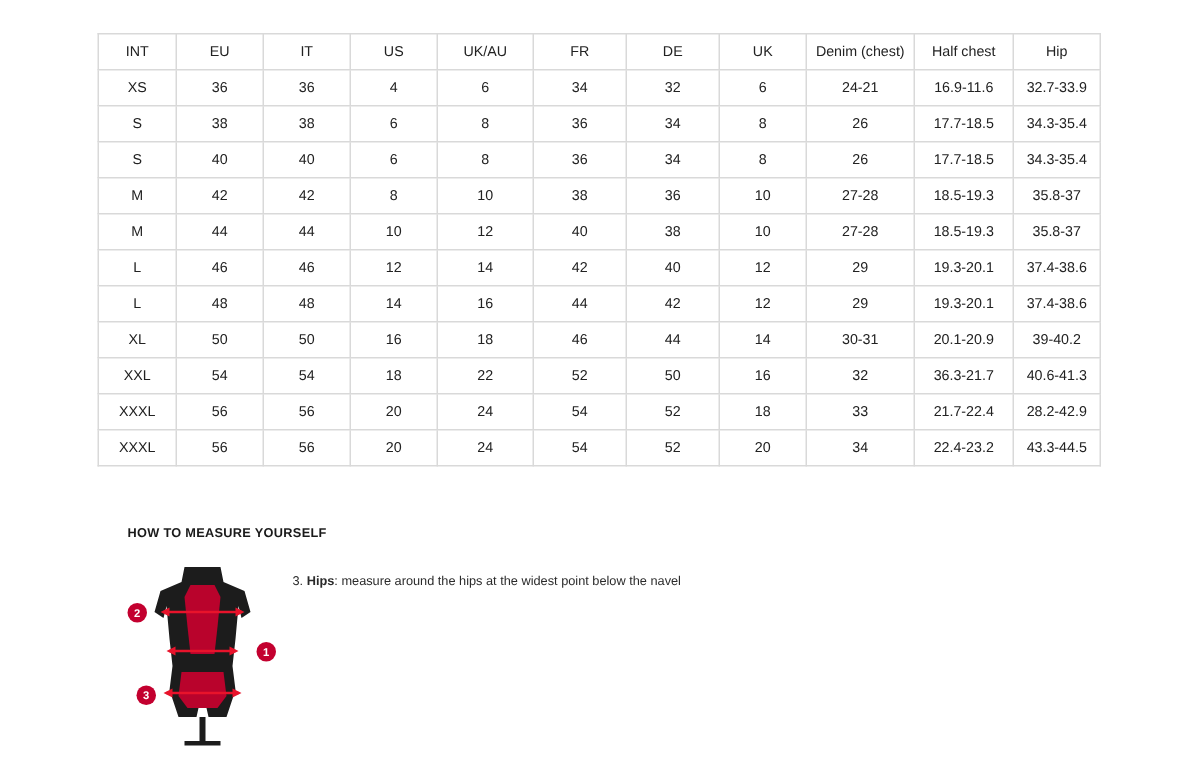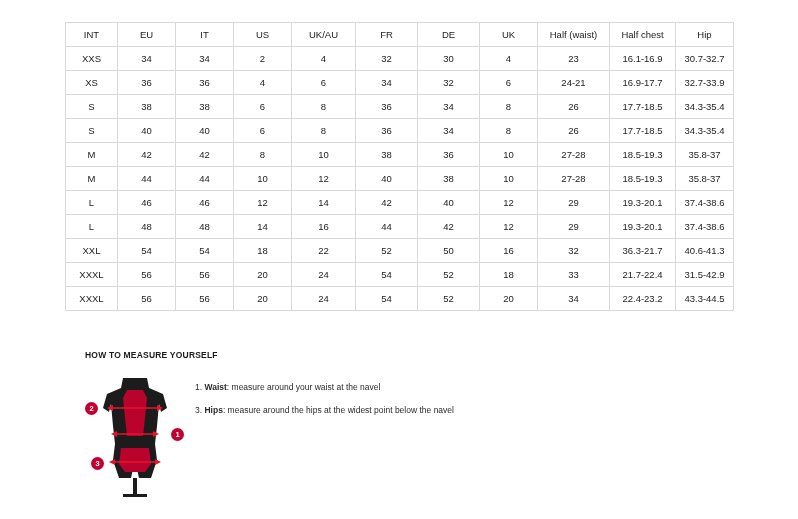--- a/index.html
+++ b/index.html
@@ -145,50 +145,37 @@
       <thead>
         <tr>
           <th>INT</th>
           <th>EU</th>
           <th>IT</th>
           <th>US</th>
           <th>UK/AU</th>
           <th>FR</th>
           <th>DE</th>
           <th>UK</th>
-          <th>Half (waist)</th>
+          <th>Denim (chest)</th>
           <th>Half chest</th>
           <th>Hip</th>
         </tr>
       </thead>
       <tbody>
-        <tr>
-          <td>XXS</td>
-          <td>34</td>
-          <td>34</td>
-          <td>2</td>
-          <td>4</td>
-          <td>32</td>
-          <td>30</td>
-          <td>4</td>
-          <td>23</td>
-          <td>16.1-16.9</td>
-          <td>30.7-32.7</td>
-        </tr>
         <tr>
           <td>XS</td>
           <td>36</td>
           <td>36</td>
           <td>4</td>
           <td>6</td>
           <td>34</td>
           <td>32</td>
           <td>6</td>
           <td>24-21</td>
-          <td>16.9-17.7</td>
+          <td>16.9-11.6</td>
           <td>32.7-33.9</td>
         </tr>
         <tr>
           <td>S</td>
           <td>38</td>
           <td>38</td>
           <td>6</td>
           <td>8</td>
           <td>36</td>
           <td>34</td>
@@ -256,20 +243,33 @@
           <td>14</td>
           <td>16</td>
           <td>44</td>
           <td>42</td>
           <td>12</td>
           <td>29</td>
           <td>19.3-20.1</td>
           <td>37.4-38.6</td>
         </tr>
         <tr>
+          <td>XL</td>
+          <td>50</td>
+          <td>50</td>
+          <td>16</td>
+          <td>18</td>
+          <td>46</td>
+          <td>44</td>
+          <td>14</td>
+          <td>30-31</td>
+          <td>20.1-20.9</td>
+          <td>39-40.2</td>
+        </tr>
+        <tr>
           <td>XXL</td>
           <td>54</td>
           <td>54</td>
           <td>18</td>
           <td>22</td>
           <td>52</td>
           <td>50</td>
           <td>16</td>
           <td>32</td>
           <td>36.3-21.7</td>
@@ -279,21 +279,21 @@
           <td>XXXL</td>
           <td>56</td>
           <td>56</td>
           <td>20</td>
           <td>24</td>
           <td>54</td>
           <td>52</td>
           <td>18</td>
           <td>33</td>
           <td>21.7-22.4</td>
-          <td>31.5-42.9</td>
+          <td>28.2-42.9</td>
         </tr>
         <tr>
           <td>XXXL</td>
           <td>56</td>
           <td>56</td>
           <td>20</td>
           <td>24</td>
           <td>54</td>
           <td>52</td>
           <td>20</td>
@@ -337,24 +337,20 @@
             <polygon points="76,88 70,85 70,91" fill="#e8132b"></polygon>
           </svg>
           <div class="badge badge-1">1</div>
           <div class="badge badge-2">2</div>
           <div class="badge badge-3">3</div>
         </div>
       </div>
 
       <div class="steps-col">
         <div class="step">
-          <span>1.</span>
-          <b>Waist</b><span>: measure around your waist at the navel</span>
-        </div>
-        <div class="step">
           <span>3.</span>
           <b>Hips</b><span>: measure around the hips at the widest point below the navel</span>
         </div>
       </div>
 
     </div>
   </div>
 
 </div>
 

